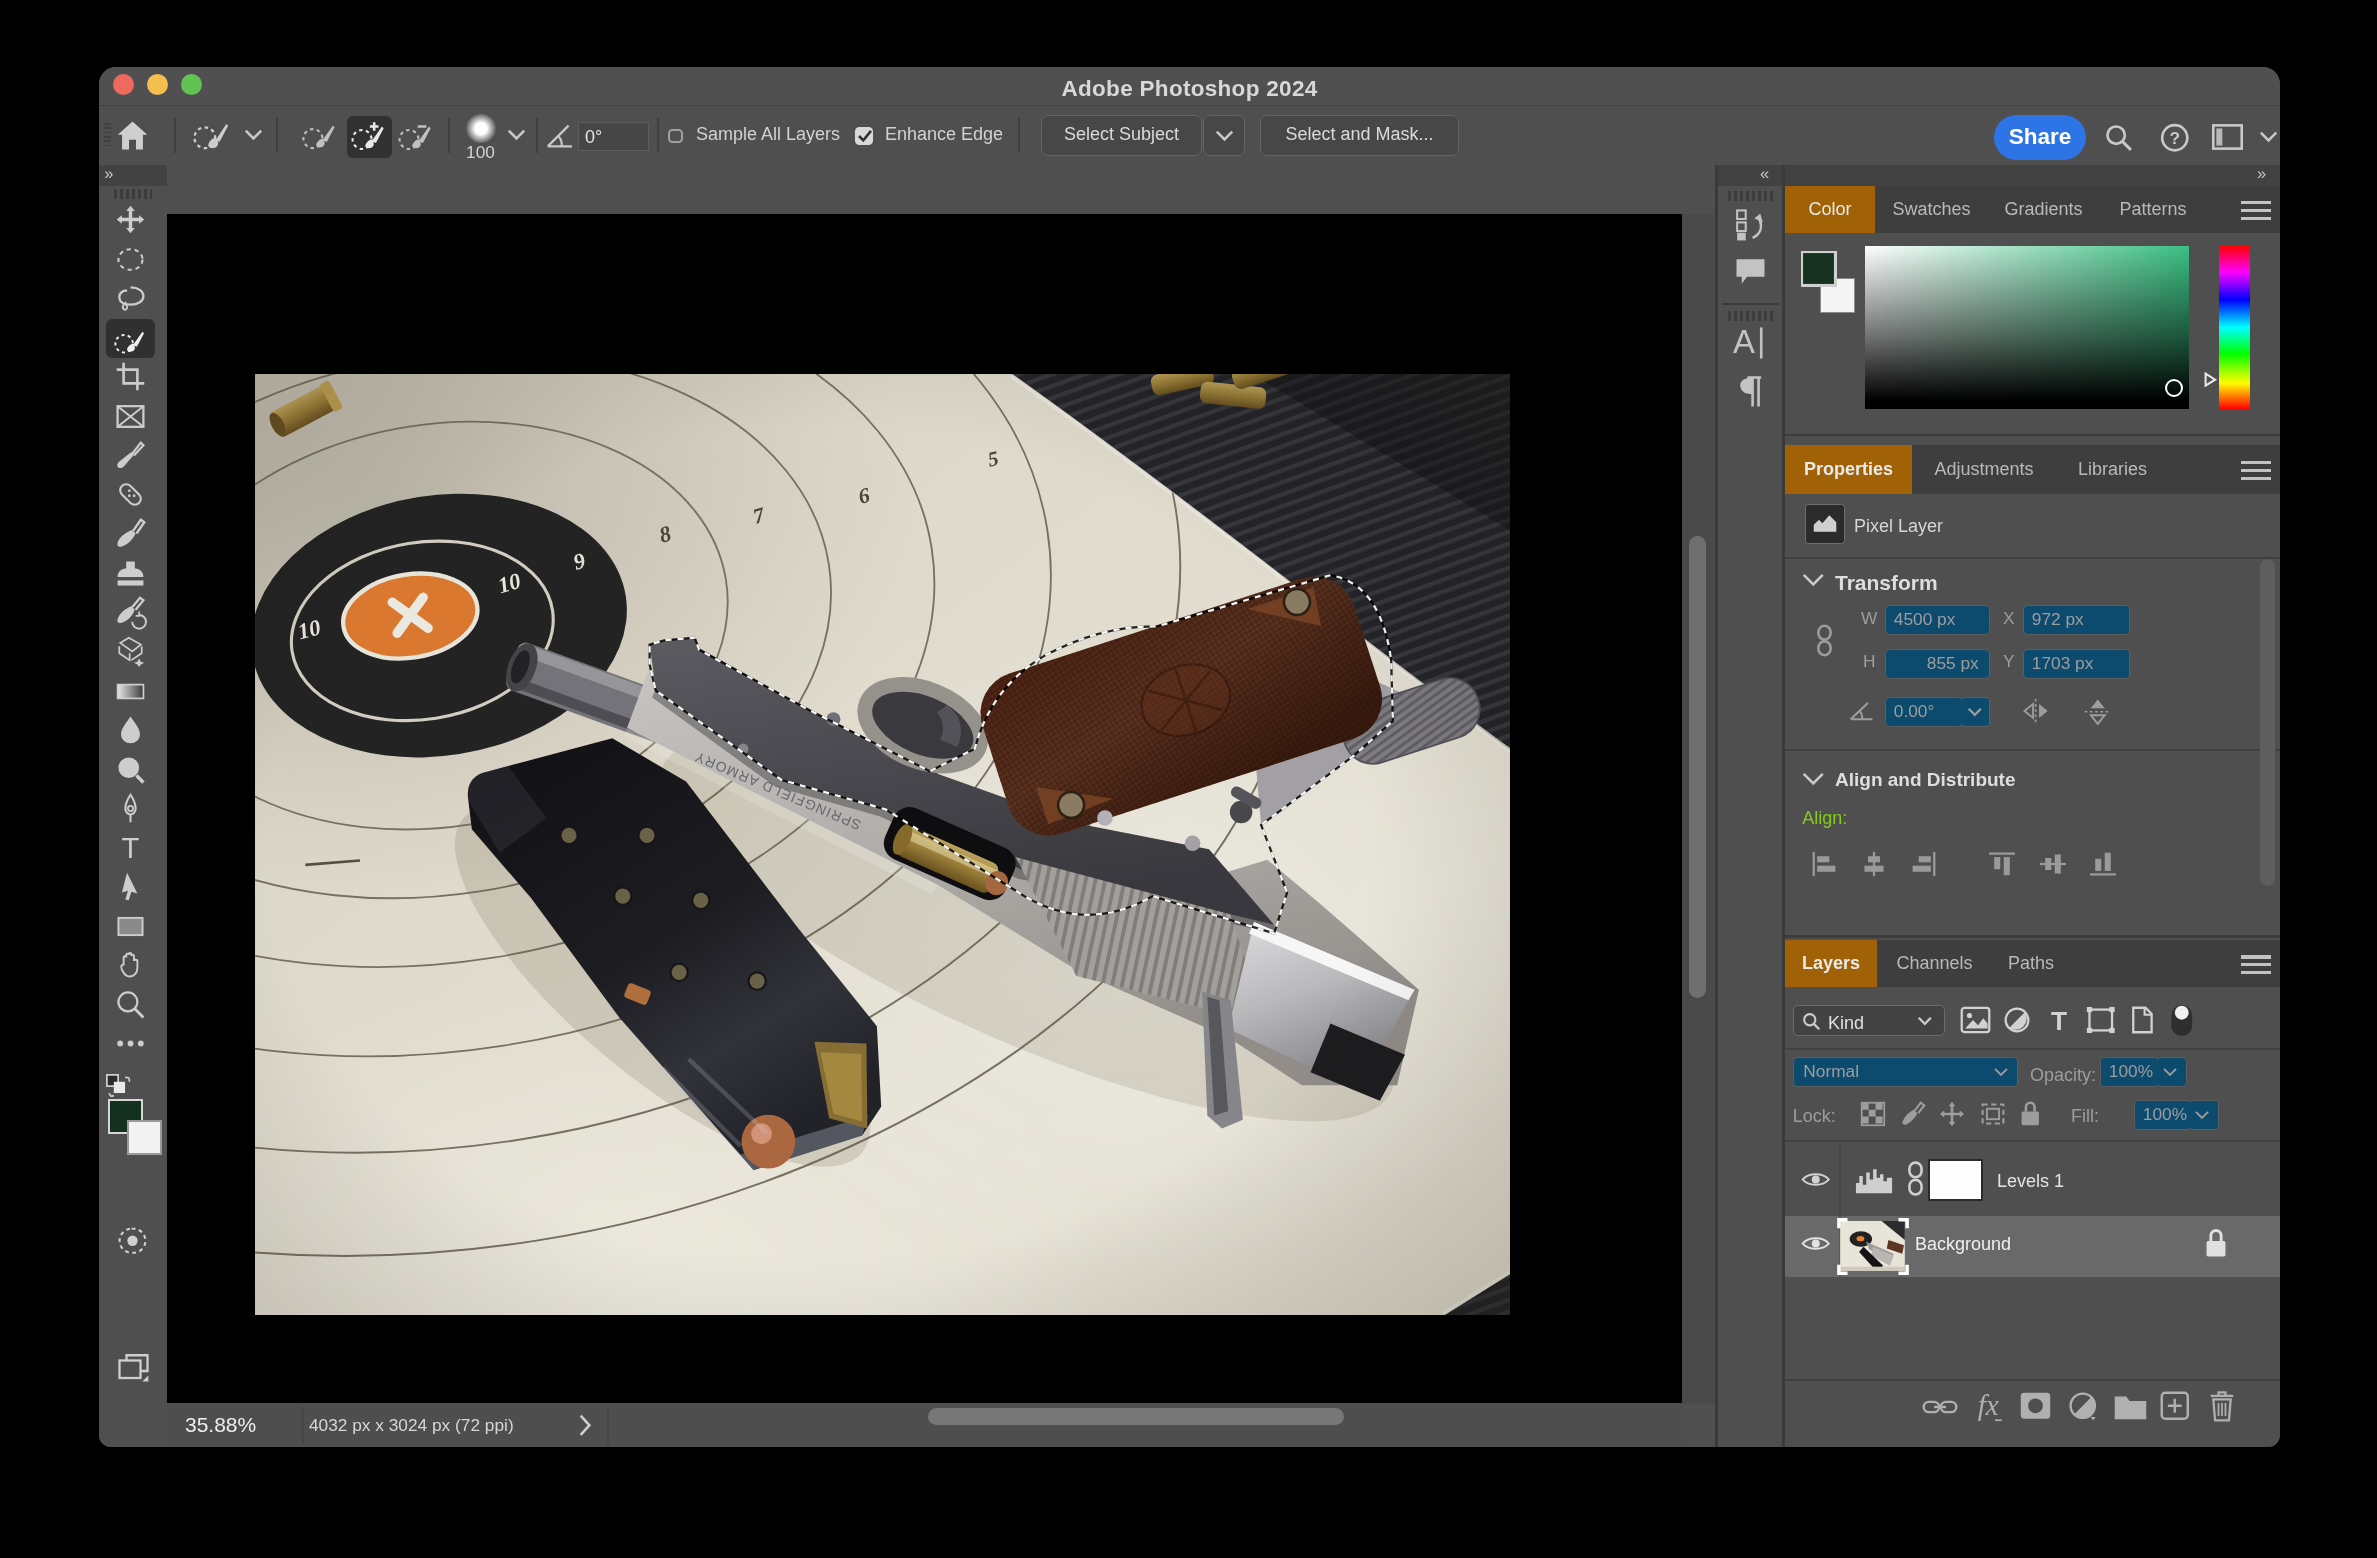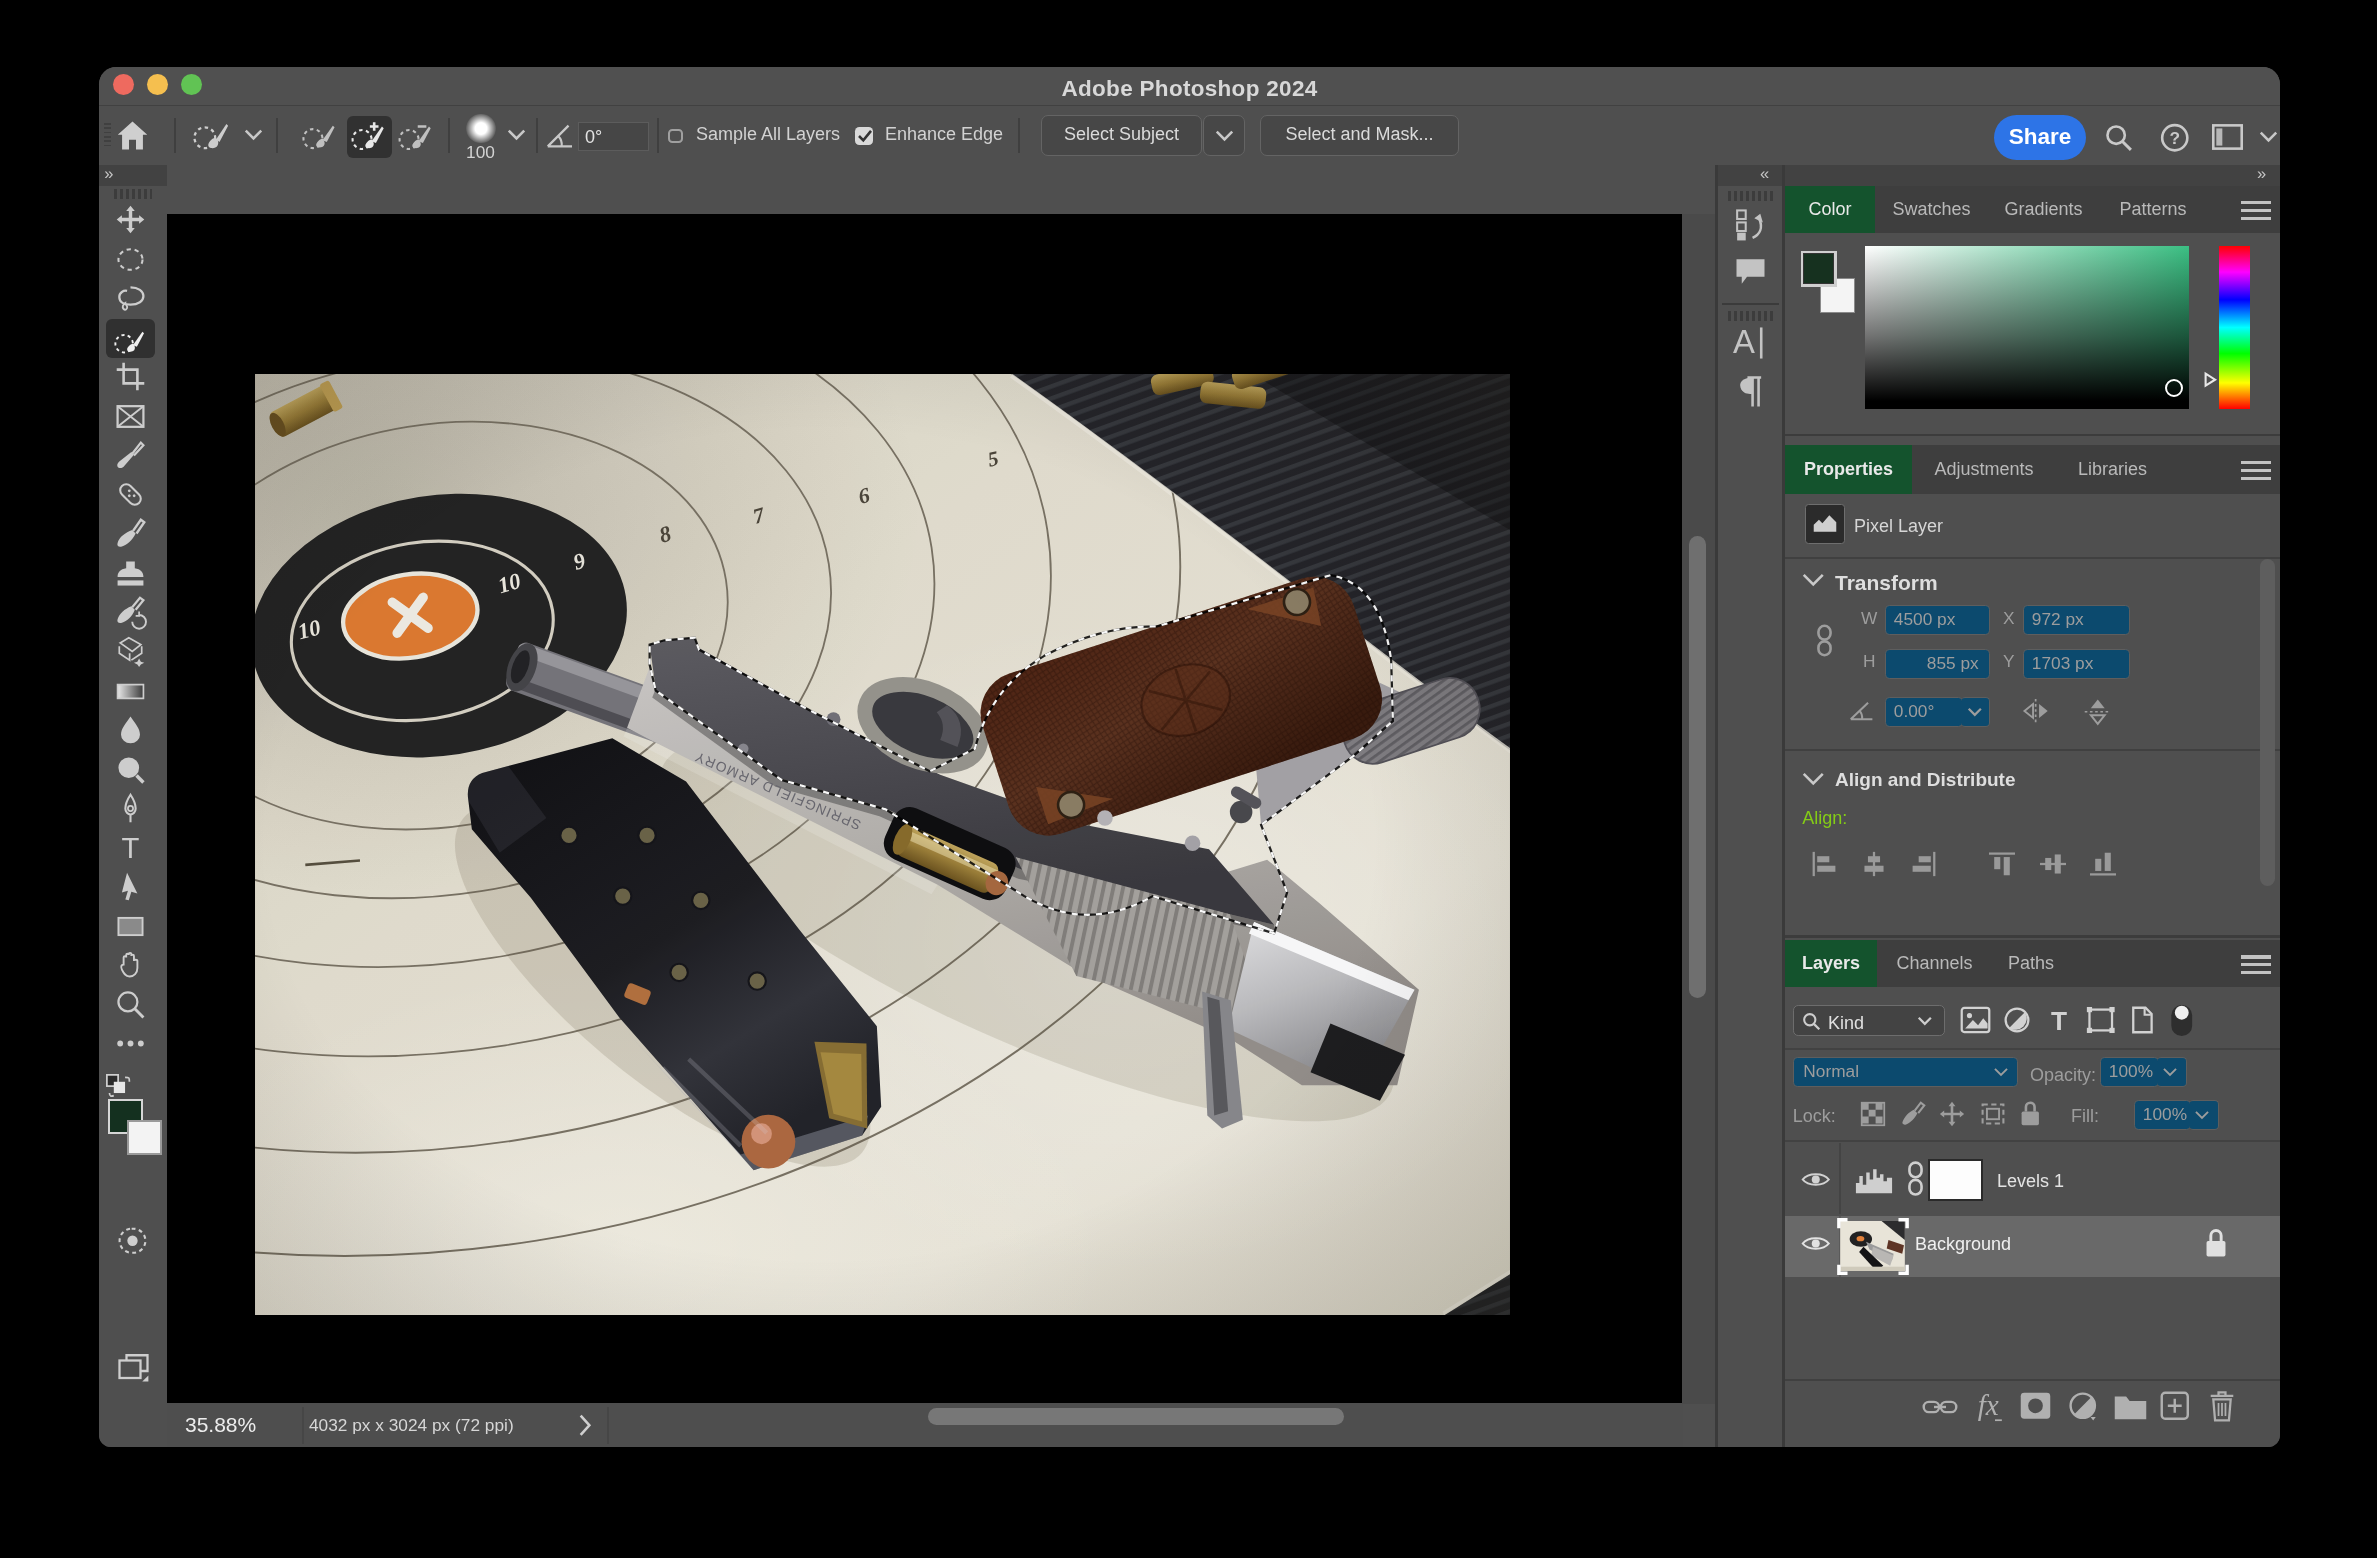--- a/index.html
+++ b/index.html
@@ -19,21 +19,21 @@
   #statusbar{left:68px;top:1336px;width:1516px;height:44px;background:#4e4e4e;}
   #gutter{left:1583px;top:147px;width:33px;height:1190px;background:#4a4a4a;}
   #vthumb{left:1590px;top:469px;width:17.3px;height:462px;background:#6f6f6f;border-radius:8.7px;}
   #stripdiv{left:1616px;top:98px;width:2.6px;height:1282px;background:#3a3a3a;}
   #strip{left:1619px;top:98px;width:64px;height:1282px;background:#4f4f4f;}
   #paneldiv{left:1683px;top:98px;width:2.6px;height:1282px;background:#3a3a3a;}
   #panels{left:1686px;top:98px;width:495px;height:1282px;background:#4f4f4f;}
   .ribs{position:absolute;height:9.5px;background:repeating-linear-gradient(90deg,#3c3c3c 0 2.6px,transparent 2.6px 6px);}
   .ptabrow{position:absolute;left:0;width:495px;background:#3e3e3e;}
   .ptab{position:absolute;top:0;font-size:18px;color:#b9b9b9;text-align:center;background:#3e3e3e;}
-  .ptab.on{color:#e9e9e9;background:#14532d;}
+  .ptab.on{color:#e9e9e9;background:#a16207;}
   .field{position:absolute;border:1.7px solid #5e5e5e;border-radius:4.3px;color:#9d9d9d;font-size:17.3px;background:#0c4a6e;box-sizing:border-box;}
   .dim{color:#9d9d9d;}
   .hamb{position:absolute;width:29.5px;height:19px;background:repeating-linear-gradient(180deg,#c3c3c3 0 3.5px,transparent 3.5px 7.8px);}
   svg{display:block;overflow:visible}
   .ico{position:absolute;}
 </style>
 </head>
 <body>
 <div id="win">
   <div id="titlebar" class="abs"></div>

